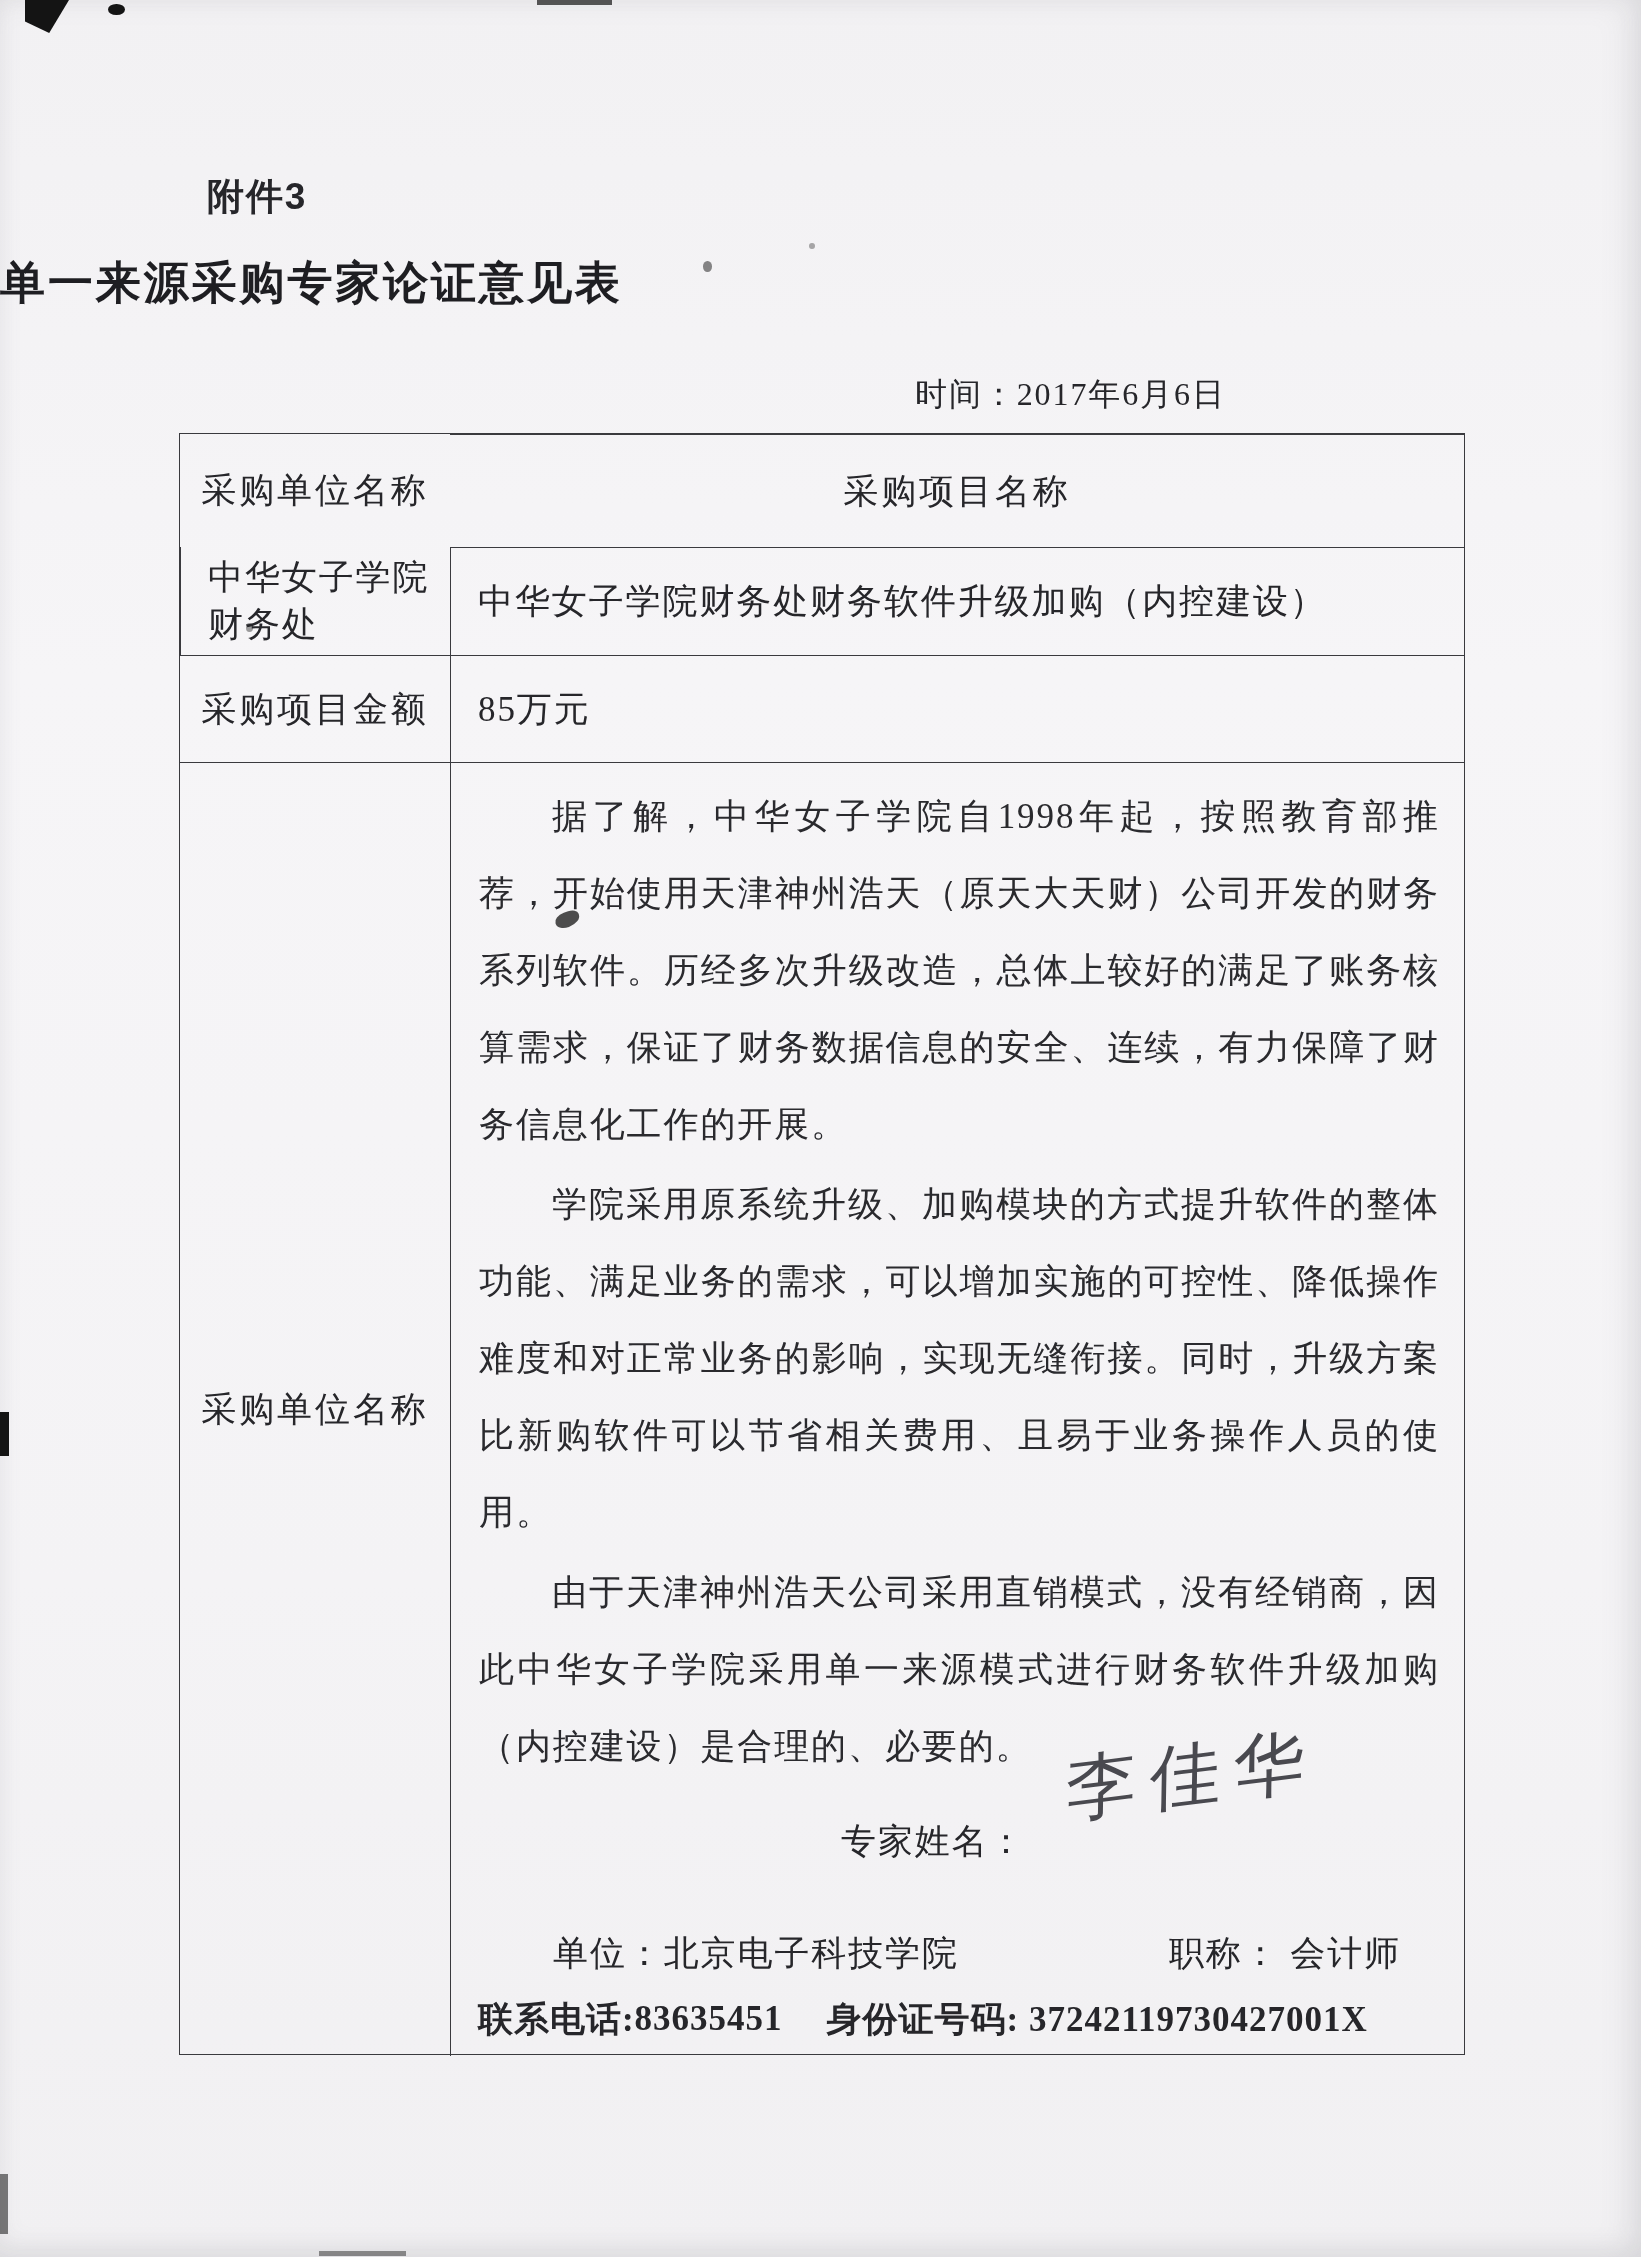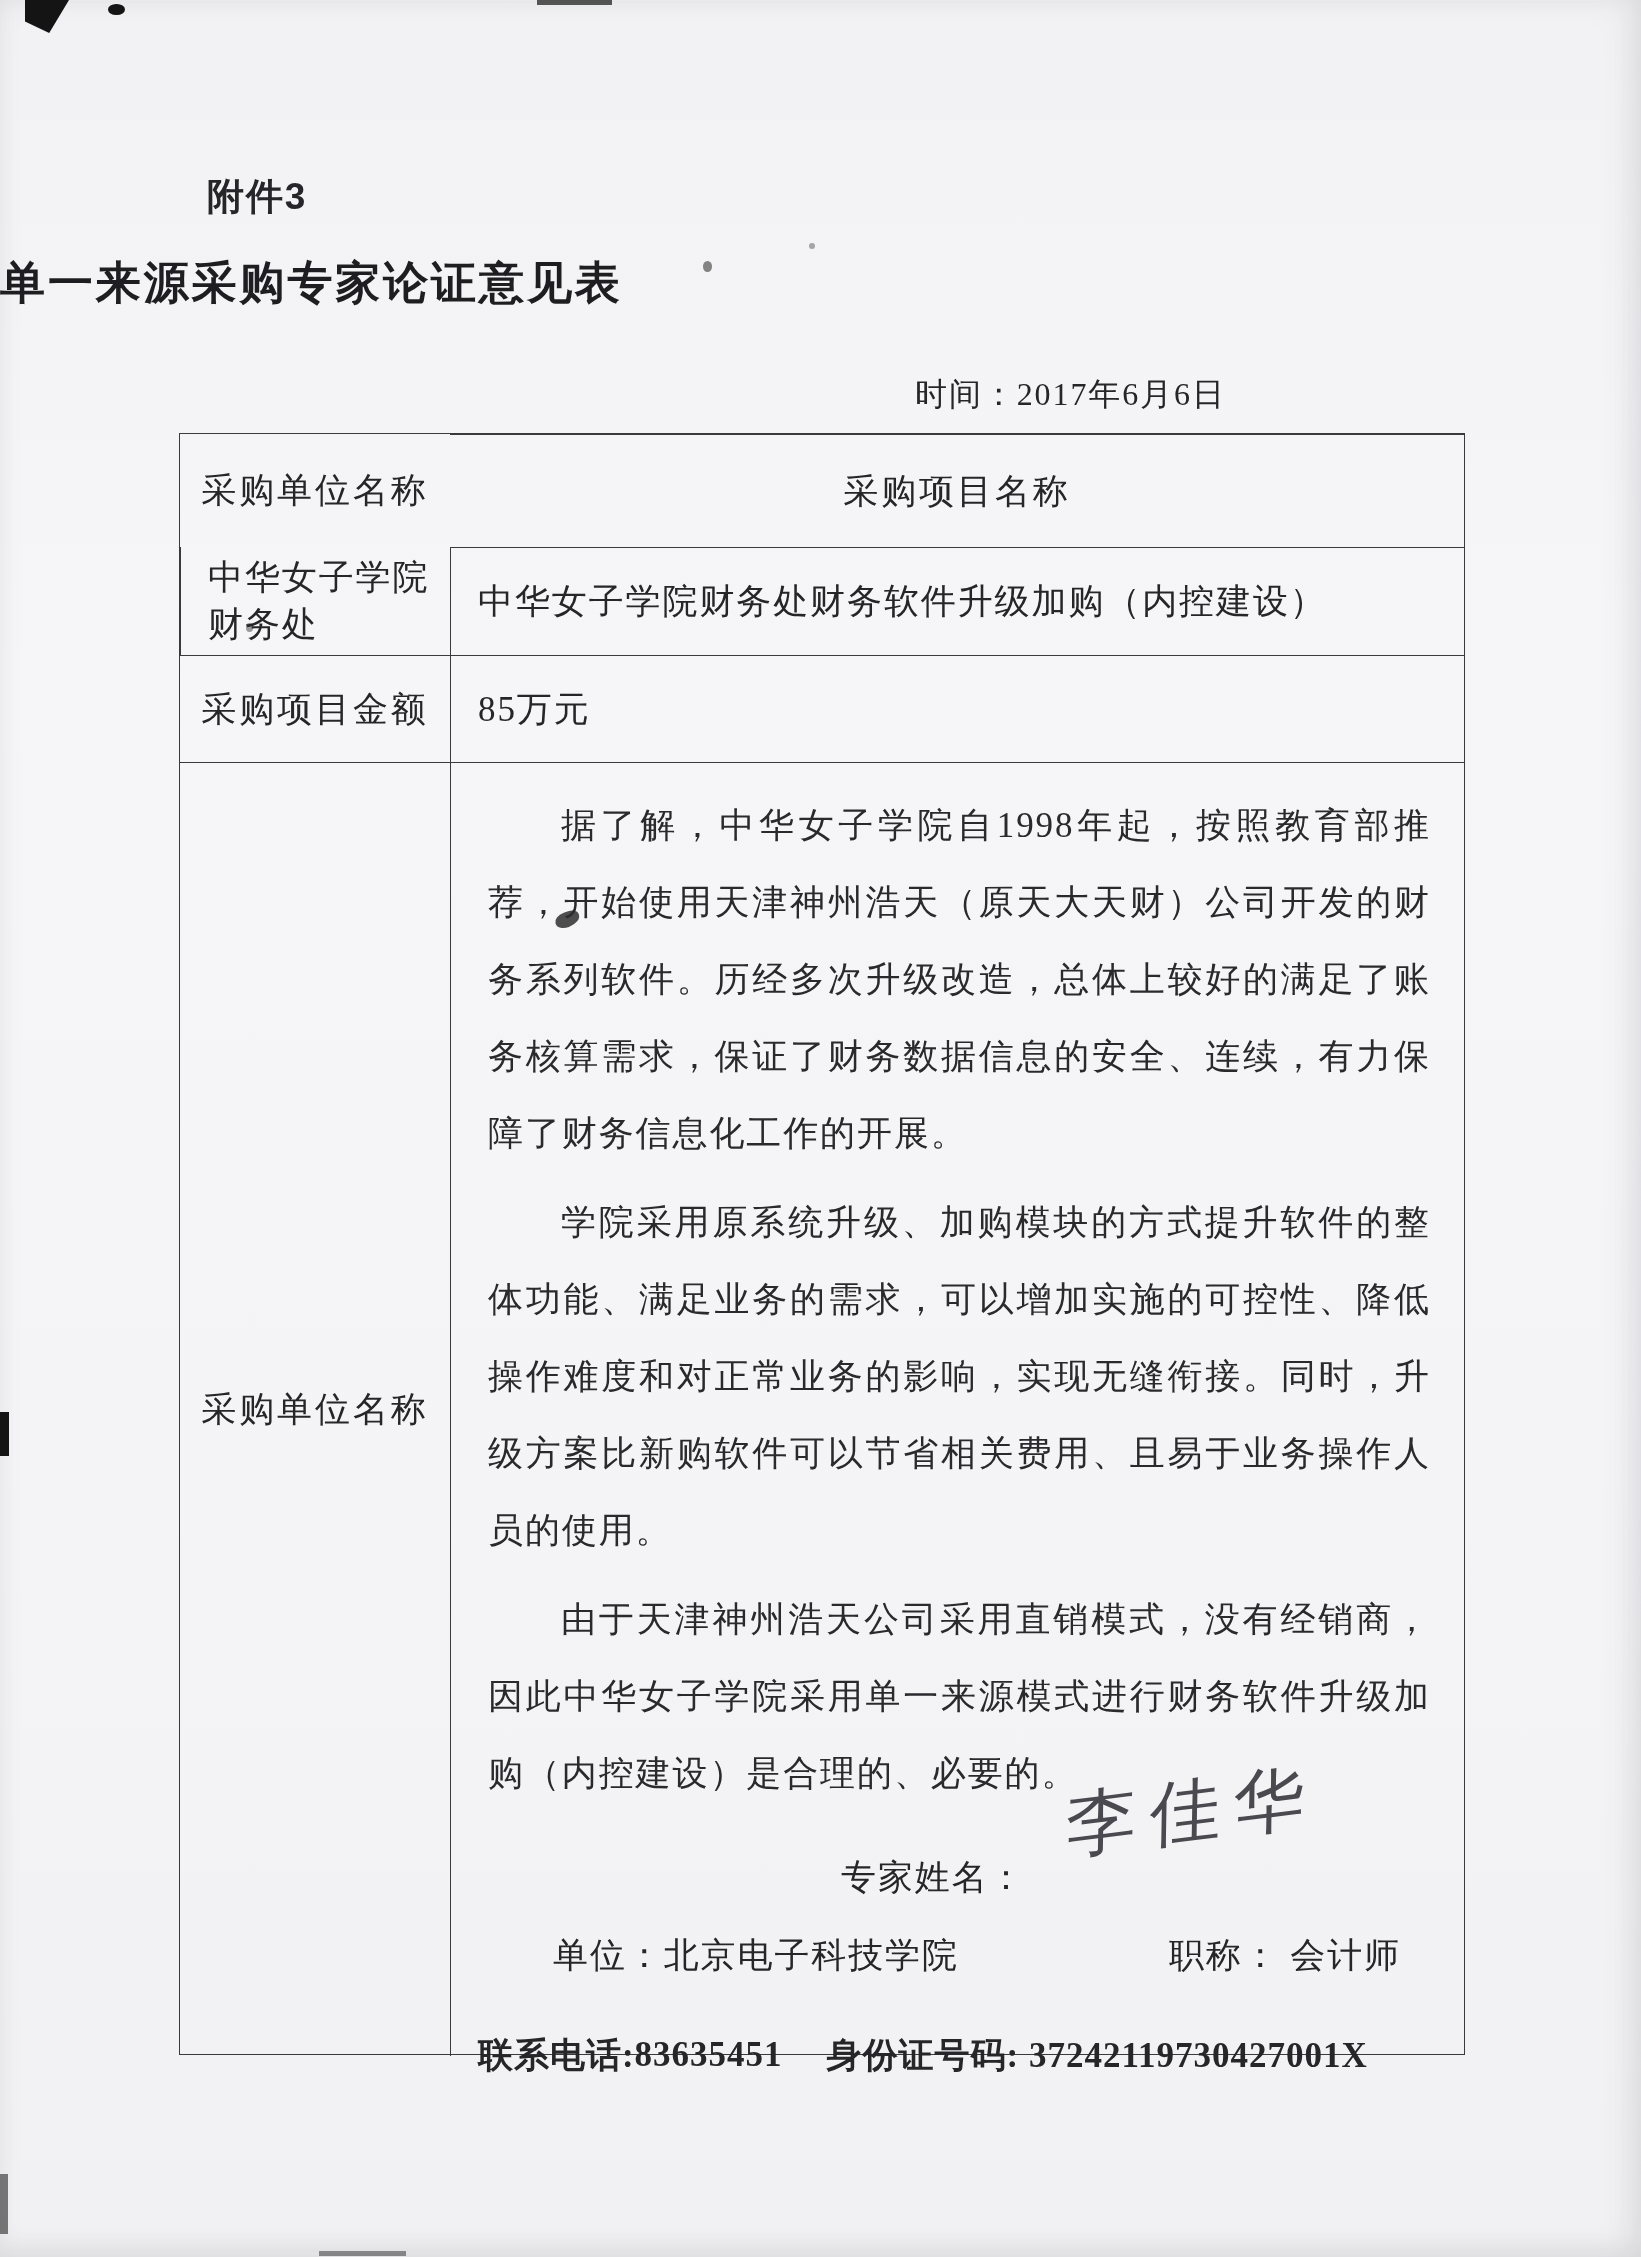--- a/index.html
+++ b/index.html
@@ -67,21 +67,21 @@
   .cell.label { justify-content: center; letter-spacing: 2.9px; }
 
   .opinion-label { align-items: center; }
 
   .opinion-cell {
     border-left: 1.9px solid #3a3a3e;
     display: block;
     padding: 11.6px 21px 0 25px;
   }
   .opinion-cell p {
-    margin: 12px;
+    margin: 3px;
     font-size: 35px;
     line-height: 77px;
     letter-spacing: 1.9px;
     text-indent: 73px;
     text-align: justify;
     text-align-last: left;
     color: #2a2a2e;
   }
 
   .sig-row {
@@ -96,21 +96,21 @@
     font-family: "DejaVu Sans", sans-serif;
     font-size: 71px; font-weight: 300;
     color: #3b3b42;
     letter-spacing: 13.5px;
     transform: rotate(-7deg) skewX(-8deg);
     opacity: .92;
   }
 
   .unit-row {
     height: 81px;
-    display: flex; align-items: flex-start;
+    display: flex; align-items: flex-end;
     padding-left: 77px;
     font-size: 35px; letter-spacing: 1.9px;
   }
   .unit-row .job-title-group { margin-left: 210px; }
 
   .phone-row {
     height: 85px;
     display: flex; align-items: center;
     padding-left: 1.9px;
     font-size: 35px; letter-spacing: 1px;

